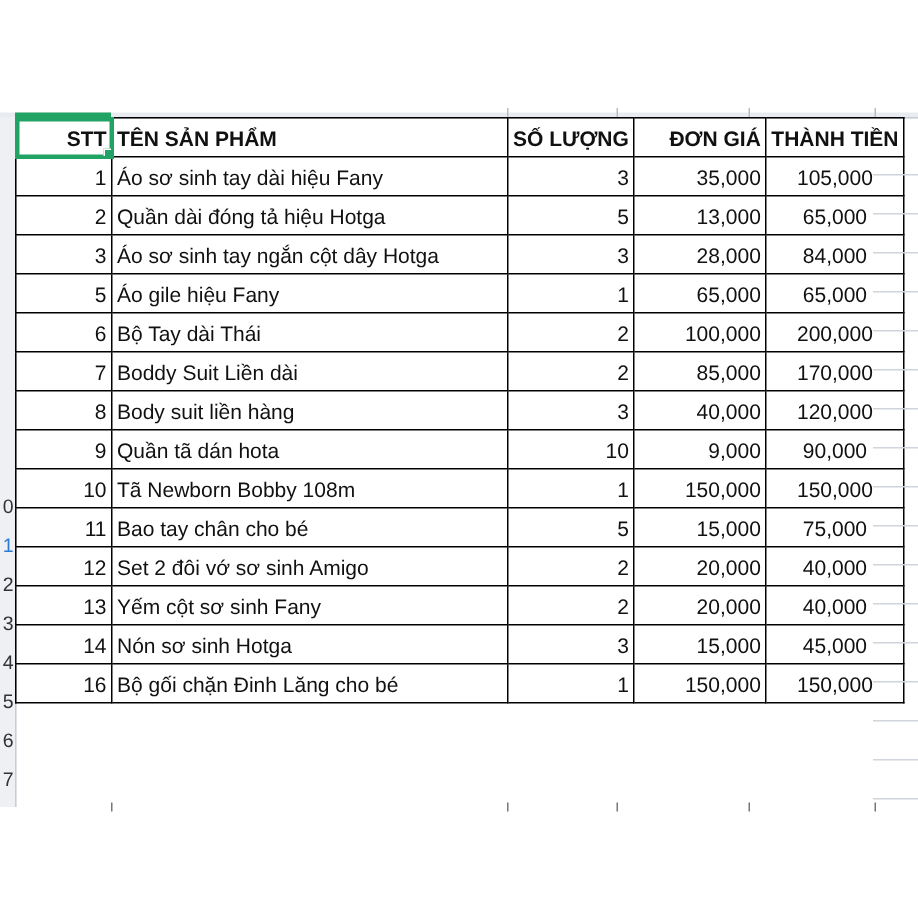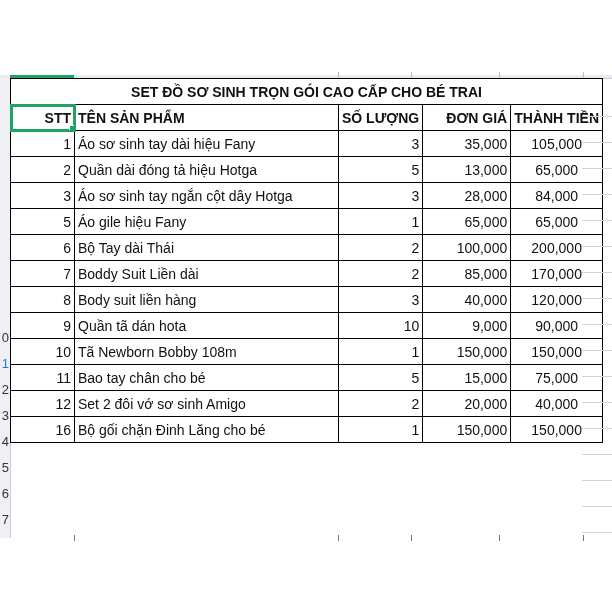--- a/index.html
+++ b/index.html
@@ -50,23 +50,20 @@
 
 <table class="sheet">
   <colgroup>
     <col style="width:64px">
       <col style="width:264px">
       <col style="width:73px">
       <col style="width:88px">
       <col style="width:84px">
   </colgroup>
   <tbody>
-      <tr>
-    <td class="title" colspan="5">SET ĐỒ SƠ SINH TRỌN GÓI CAO CẤP CHO BÉ TRAI</td>
-  </tr>
   <tr>
     <td class="hdr c active"><span>STT</span><span class="fill-handle"></span></td>
     <td class="hdr l">TÊN SẢN PHẨM</td>
     <td class="hdr l">SỐ LƯỢNG</td>
     <td class="hdr c">ĐƠN GIÁ</td>
     <td class="hdr c">THÀNH TIỀN</td>
   </tr>
 
   <tr>
         <td class="c">1</td>
@@ -139,20 +136,34 @@
         <td class="r">75,000</td>
       </tr>
   <tr>
         <td class="c">12</td>
         <td class="l">Set 2 đôi vớ sơ sinh Amigo</td>
         <td class="c">2</td>
         <td class="c">20,000</td>
         <td class="r">40,000</td>
       </tr>
   <tr>
+        <td class="c">13</td>
+        <td class="l">Yếm cột sơ sinh Fany</td>
+        <td class="c">2</td>
+        <td class="c">20,000</td>
+        <td class="r">40,000</td>
+      </tr>
+  <tr>
+        <td class="c">14</td>
+        <td class="l">Nón sơ sinh Hotga</td>
+        <td class="c">3</td>
+        <td class="c">15,000</td>
+        <td class="r">45,000</td>
+      </tr>
+  <tr>
         <td class="c">16</td>
         <td class="l">Bộ gối chặn Đinh Lăng cho bé</td>
         <td class="c">1</td>
         <td class="c">150,000</td>
         <td class="r">150,000</td>
       </tr>
 </tbody>
   </table>
 
 <div class="gridline-h" style="top:116px"></div>

